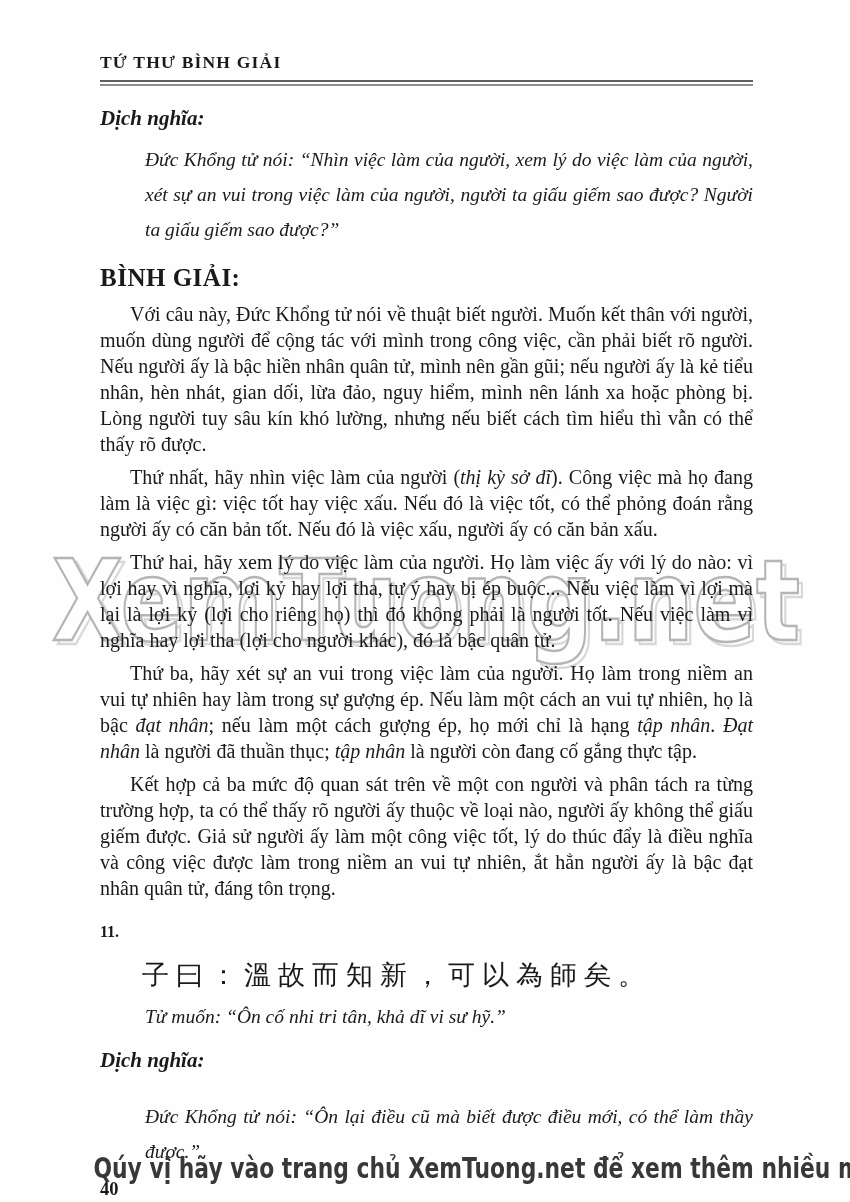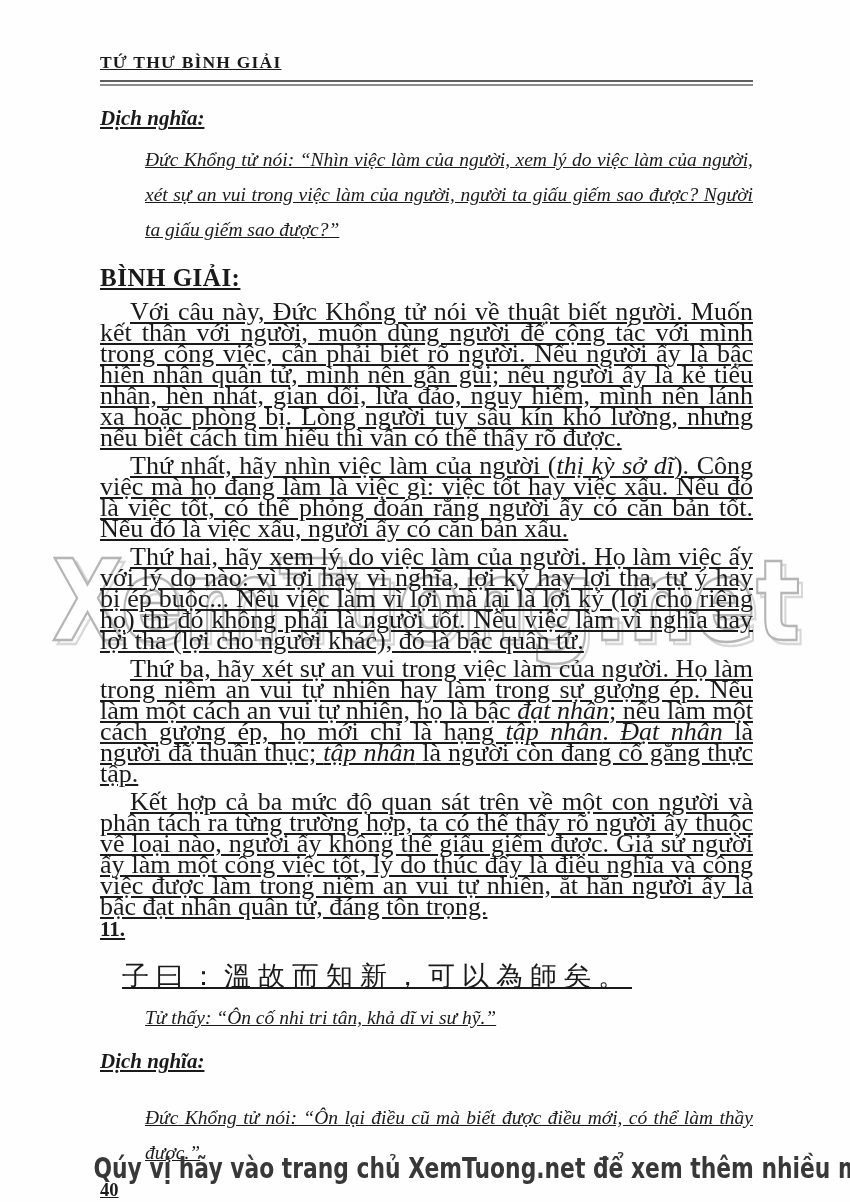--- a/index.html
+++ b/index.html
@@ -14,21 +14,20 @@
   }
   .watermark{
     position:absolute;
     left:40px;top:528px;
     z-index:0;
   }
   .content{
     position:relative;
     z-index:1;
     padding:52px 97px 0 100px;
-    text-decoration:underline;
   }
   .running-header{
     font-size:17.5px;
     font-weight:bold;
     letter-spacing:1.2px;
   }
   .header-rule{
     margin-top:7px;
     height:2px;
     border-top:2px solid #5f5f5f;
@@ -48,32 +47,33 @@
     text-align:justify;
   }
   .h-binh{
     margin:17px 0 0 0;
     font-size:25px;
     font-weight:bold;
     letter-spacing:0.5px;
   }
   p.body{
     margin:7px 0 0 0;
-    font-size:26px;
-    line-height:21px;
+    font-size:20px;
+    line-height:26px;
     text-align:justify;
     text-indent:30px;
   }
   p.body.first{margin-top:9px;}
   .sec-num{
-    font-size:21px;
+    margin-top:22px;
+    font-size:16px;
     font-weight:bold;
   }
   .chinese{
-    margin:16px 0 0 22px;
+    margin:16px 0 0 42px;
     font-size:27px;
     letter-spacing:7px;
     font-family:"DejaVu Serif", serif;
   }
   .translit{
     margin:13px 0 0 45px;
     font-size:19.5px;
     font-style:italic;
   }
   .quote2{margin-top:26px;}
@@ -122,21 +122,21 @@
     <p class="body first"><span>Với câu này, Đức Khổng tử nói về thuật biết người. Muốn kết thân với người, muốn dùng người để cộng tác với mình trong công việc, cần phải biết rõ người. Nếu người ấy là bậc hiền nhân quân tử, mình nên gần gũi; nếu người ấy là kẻ tiểu nhân, hèn nhát, gian dối, lừa đảo, nguy hiểm, mình nên lánh xa hoặc phòng bị. Lòng người tuy sâu kín khó lường, nhưng nếu biết cách tìm hiểu thì vẫn có thể thấy rõ được.</span></p>
     <p class="body"><span>Thứ nhất, hãy nhìn việc làm của người (</span><i>thị kỳ sở dĩ</i><span>). Công việc mà họ đang làm là việc gì: việc tốt hay việc xấu. Nếu đó là việc tốt, có thể phỏng đoán rằng người ấy có căn bản tốt. Nếu đó là việc xấu, người ấy có căn bản xấu.</span></p>
     <p class="body"><span>Thứ hai, hãy xem lý do việc làm của người. Họ làm việc ấy với lý do nào: vì lợi hay vì nghĩa, lợi kỷ hay lợi tha, tự ý hay bị ép buộc... Nếu việc làm vì lợi mà lại là lợi kỷ (lợi cho riêng họ) thì đó không phải là người tốt. Nếu việc làm vì nghĩa hay lợi tha (lợi cho người khác), đó là bậc quân tử.</span></p>
     <p class="body"><span>Thứ ba, hãy xét sự an vui trong việc làm của người. Họ làm trong niềm an vui tự nhiên hay làm trong sự gượng ép. Nếu làm một cách an vui tự nhiên, họ là bậc </span><i>đạt nhân</i><span>; nếu làm một cách gượng ép, họ mới chỉ là hạng </span><i>tập nhân</i><span>. </span><i>Đạt nhân</i><span> là người đã thuần thục; </span><i>tập nhân</i><span> là người còn đang cố gắng thực tập.</span></p>
     <p class="body"><span>Kết hợp cả ba mức độ quan sát trên về một con người và phân tách ra từng trường hợp, ta có thể thấy rõ người ấy thuộc về loại nào, người ấy không thể giấu giếm được. Giả sử người ấy làm một công việc tốt, lý do thúc đẩy là điều nghĩa và công việc được làm trong niềm an vui tự nhiên, ắt hẳn người ấy là bậc đạt nhân quân tử, đáng tôn trọng.</span></p>
 
     <div class="sec-num">11.</div>
 
     <div class="chinese">子曰：溫故而知新，可以為師矣。</div>
 
-    <p class="translit">Tử thấy: “Ôn cố nhi tri tân, khả dĩ vi sư hỹ.”</p>
+    <p class="translit">Tử muốn: “Ôn cố nhi tri tân, khả dĩ vi sư hỹ.”</p>
 
     <h3 class="h-dich">Dịch nghĩa:</h3>
 
     <p class="quote quote2">Đức Khổng tử nói: “Ôn lại điều cũ mà biết được điều mới, có thể làm thầy được.”</p>
 
     <div class="page-number">40</div>
   </div>
 
   <div class="footer">
     <span>Qúy vị hãy vào trang chủ </span><span class="fl">XemTuong.net</span><span> để xem thêm nhiều mục hay khác</span>

